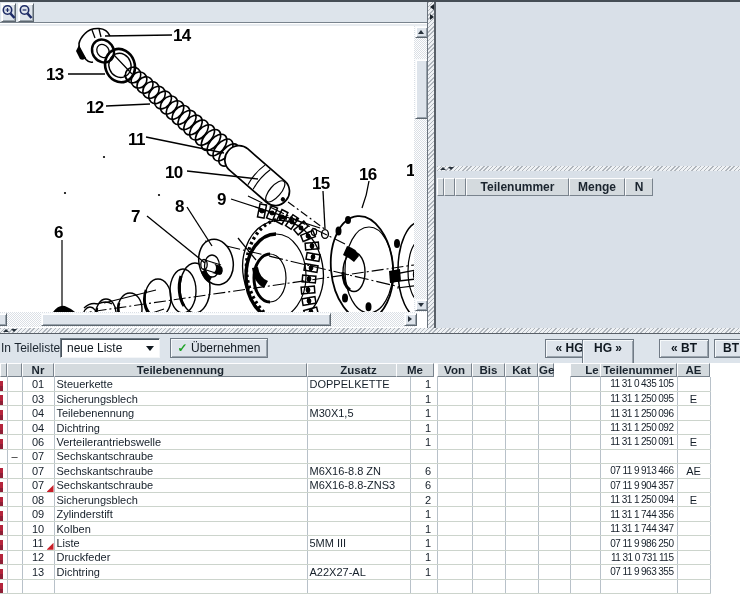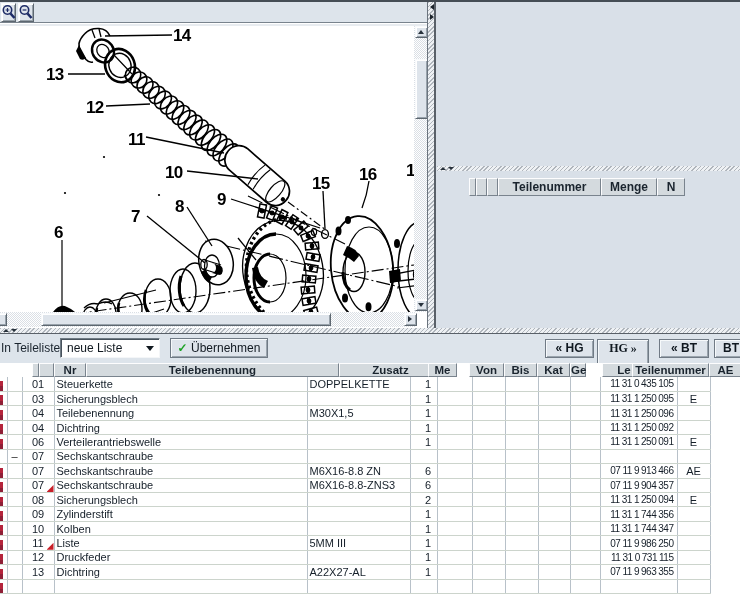--- a/index.html
+++ b/index.html
@@ -23,21 +23,21 @@
 table.main td.c5 { text-align:center; padding-left:11px; }
 table.main td.c11 { text-align:right; padding-right:3px; font-size:10px; letter-spacing:-0.5px; word-spacing:-0.2px; }
 table.main td.c12 { text-align:center; }
 .ri { position:absolute; left:0; top:3.5px; width:2.5px; height:10.5px; background:#b5243c;
   box-shadow:inset 0 -5px 0 #8f1f37; }
 .mn { display:block; text-align:center; font-size:11px; color:#222; line-height:12px; }
 .tri { position:absolute; right:0; bottom:0; width:7px; height:7px; background:#c81e28;
   clip-path:polygon(100% 0, 100% 100%, 0 100%); }
 .hcell { position:absolute; top:0; height:14px; background:#d4dade; border:1px solid;
   border-color:#fdfdfe #79838d #79838d #fdfdfe; font-size:11.5px; font-weight:bold; color:#1a242e;
-  text-align:center; line-height:12px;margin-left:32px; }
+  text-align:center; line-height:12px; }
 </style></head>
 <body>
 <div id="root">
 
   <div class="abs" style="left:0;top:0;width:740px;height:2px;background:#454d55;"></div>
 
   <div class="abs" style="left:0;top:2px;width:429px;height:20px;background:#dde4eb;"></div>
   <div class="abs" style="left:0;top:22px;width:429px;height:1.2px;background:#79838d;"></div>
   <div class="abs" style="left:0;top:23.5px;width:429px;height:2.5px;background:#e8ecf0;"></div>
   <div class="abs btn3d" style="left:0.5px;top:2.5px;width:15.5px;height:19.5px;"></div>
@@ -269,33 +269,33 @@
   <div class="abs" style="left:3px;top:329px;width:0;height:0;border-left:3px solid transparent;border-right:3px solid transparent;border-bottom:3.5px solid #28323c;"></div>
   <div class="abs" style="left:11px;top:329px;width:0;height:0;border-left:3px solid transparent;border-right:3px solid transparent;border-top:3.5px solid #28323c;"></div>
 
   <div class="abs" style="left:0;top:334px;width:740px;height:29px;background:#dde4eb;"></div>
   <div class="abs" style="left:1px;top:341px;font-size:12px;color:#1a242e;">In Teileliste</div>
   <div class="abs" style="left:60px;top:338px;width:100px;height:20px;background:#fff;border:1px solid;border-color:#6e7a84 #f4f6f8 #f4f6f8 #6e7a84;box-shadow:inset 1px 1px 0 #47525c;"></div>
   <div class="abs" style="left:67px;top:341px;font-size:12px;color:#10181f;">neue Liste</div>
   <div class="abs" style="left:146px;top:346px;width:0;height:0;border-left:4.5px solid transparent;border-right:4.5px solid transparent;border-top:5px solid #10181f;"></div>
   <div class="abs pbtn" style="left:170px;top:338px;width:98px;height:20px;line-height:18px;font-weight:normal;"><span style="color:#1ca224;font-weight:bold;">✓</span> Übernehmen</div>
   <div class="abs pbtn" style="left:545px;top:339px;width:49px;height:19px;line-height:17px;">« HG</div>
-  <div class="abs pbtn" style="left:597px;top:339px;width:52px;height:29px;line-height:17px;font-family:Liberation Serif, serif;">HG »</div>
+  <div class="abs pbtn" style="left:582px;top:339px;width:52px;height:29px;line-height:17px;">HG »</div>
   <div class="abs pbtn" style="left:659px;top:339px;width:50px;height:19px;line-height:17px;">« BT</div>
   <div class="abs pbtn" style="left:714px;top:339px;width:40px;height:19px;line-height:17px;text-align:left;padding-left:8px;">BT</div>
 
   <div class="abs" style="left:0;top:363px;width:740px;height:237px;background:#fff;overflow:hidden;">
     <div style="position:relative;width:710px;">
 
       <div class="hcell" style="left:0;width:7px;"></div>
       <div class="hcell" style="left:7px;width:15px;"></div>
       <div class="hcell" style="left:22px;width:32px;">Nr</div>
       <div class="hcell" style="left:54px;width:253px;">Teilebenennung</div>
       <div class="hcell" style="left:307px;width:103px;">Zusatz</div>
-      <div class="hcell" style="left:396px;width:29px;">Me</div>
+      <div class="hcell" style="left:396px;width:38px;">Me</div>
       <div class="hcell" style="left:437px;width:35px;">Von</div>
       <div class="hcell" style="left:472px;width:33px;">Bis</div>
       <div class="hcell" style="left:505px;width:33px;">Kat</div>
       <div class="hcell" style="left:538px;width:16px;">Ge</div>
       <div class="hcell" style="left:570px;width:44px;">Le</div>
       <div class="hcell" style="left:600px;width:77px;">Teilenummer</div>
       <div class="hcell" style="left:677px;width:33px;">AE</div>
       <table class="main" style="position:absolute;left:0;top:14px;">
         <colgroup>
           <col style="width:7px">

